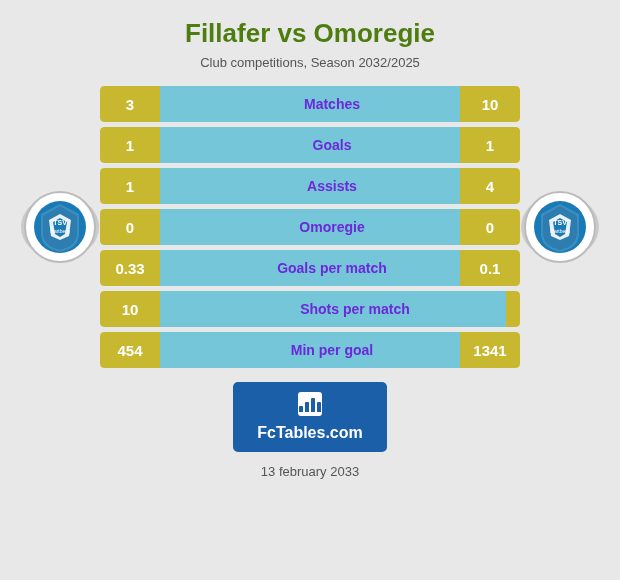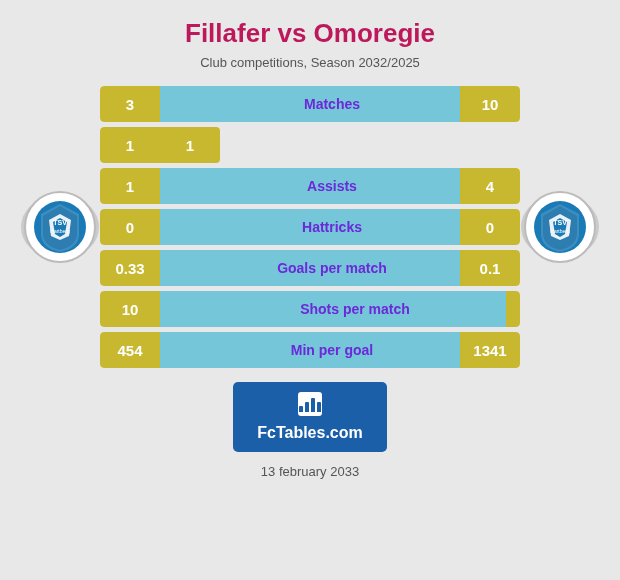--- a/index.html
+++ b/index.html
@@ -20,21 +20,21 @@
       background: #e8e8e8;
       display: flex;
       flex-direction: column;
       align-items: center;
       padding: 18px 10px 10px;
     }
 
     .title {
       font-size: 26px;
       font-weight: bold;
-      color: #be185d;
+      color: #4d7c0f;
       text-align: right;
       margin-bottom: 6px;
     }
 
     .subtitle {
       font-size: 13px;
       color: #555;
       text-align: center;
       margin-bottom: 16px;
     }
@@ -237,30 +237,31 @@
     </div>
 
     <div class="stats-container" id="stats-container">
     <div class="stat-row">
           <div class="stat-left">3</div>
           <div class="stat-center">Matches</div>
           <div class="stat-right">10</div>
         </div>
         <div class="stat-row">
           <div class="stat-left">1</div>
+          <div class="stat-center">Goals</div>
           <div class="stat-right">1</div>
         </div>
         <div class="stat-row">
           <div class="stat-left">1</div>
           <div class="stat-center">Assists</div>
           <div class="stat-right">4</div>
         </div>
         <div class="stat-row">
           <div class="stat-left">0</div>
-          <div class="stat-center">Hattricks</div>
+          <div class="stat-center">Omoregie</div>
           <div class="stat-right">0</div>
         </div>
         <div class="stat-row">
           <div class="stat-left">0.33</div>
           <div class="stat-center">Goals per match</div>
           <div class="stat-right">0.1</div>
         </div>
         <div class="stat-row">
           <div class="stat-left">10</div>
           <div class="stat-center">Shots per match</div>

